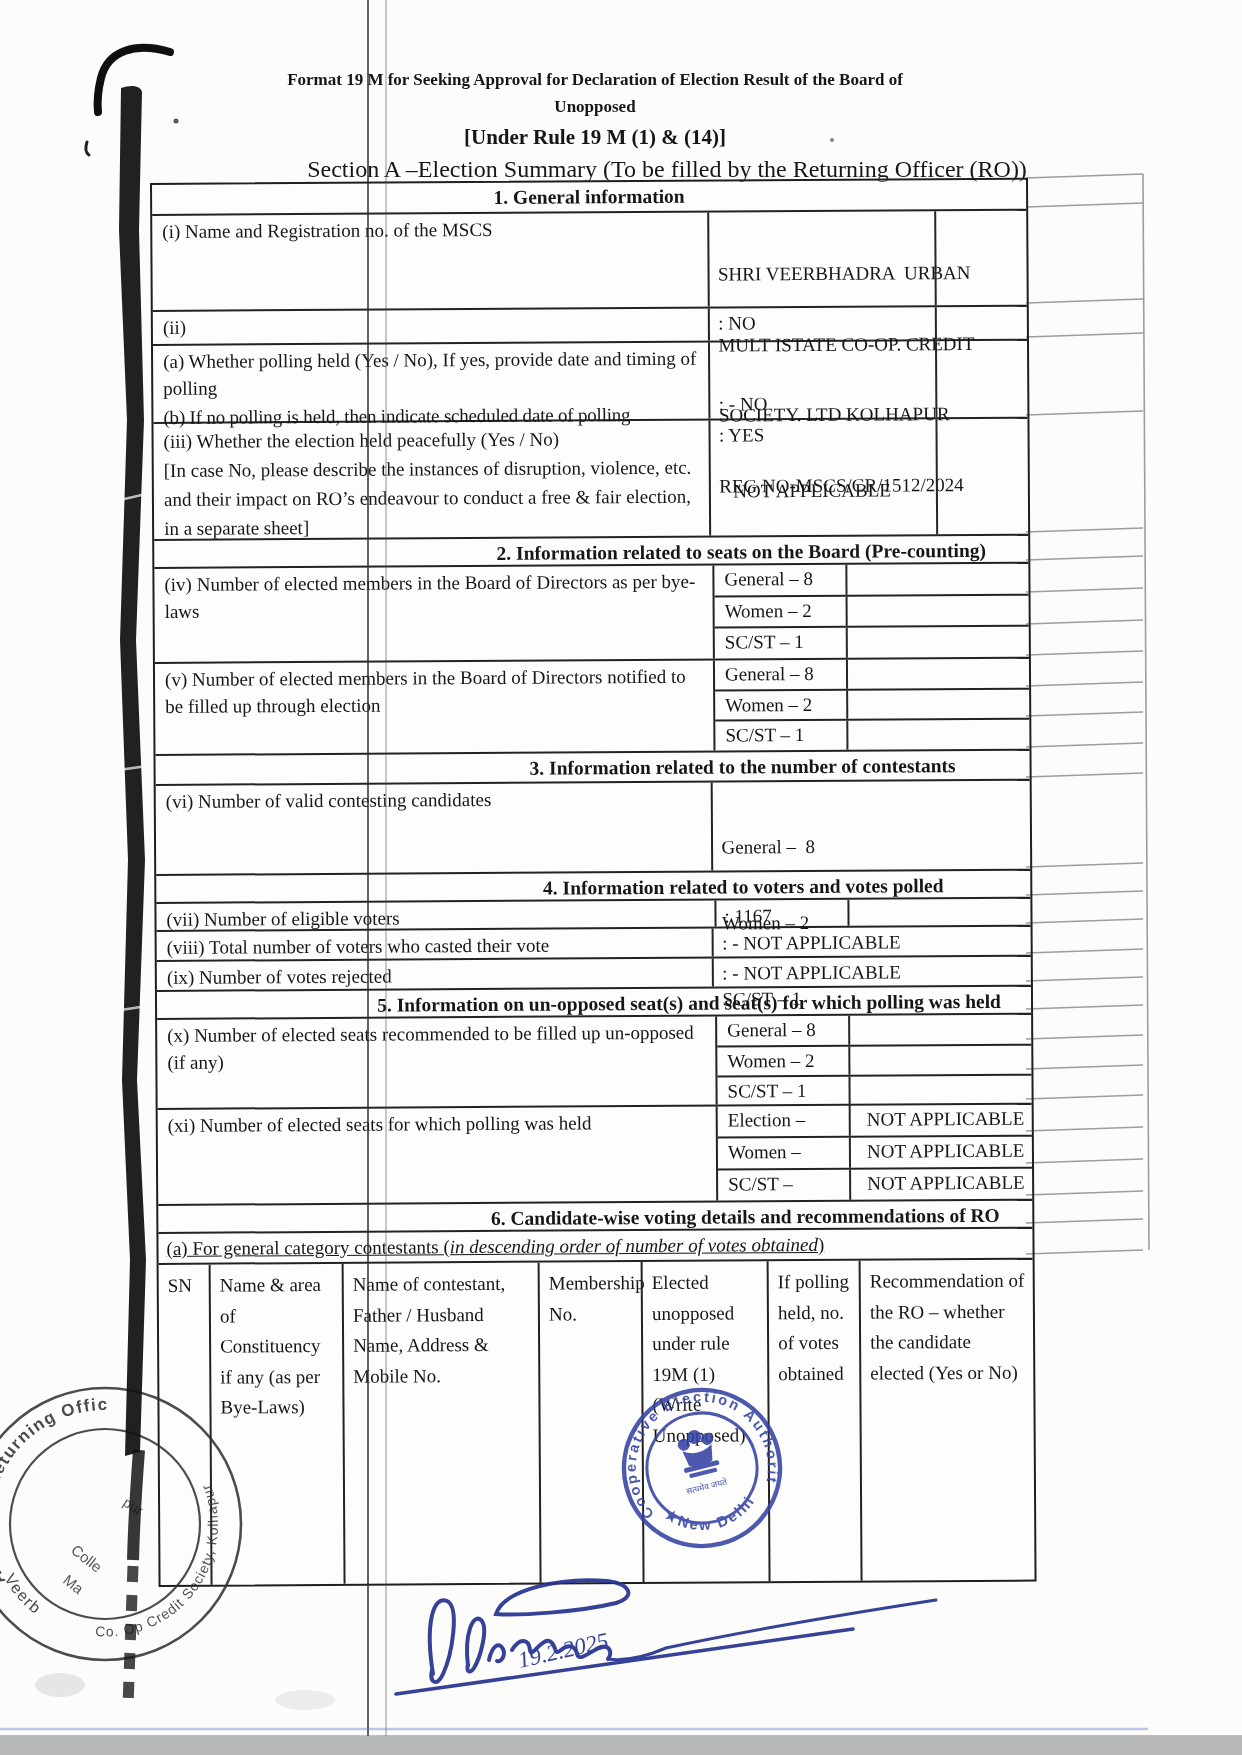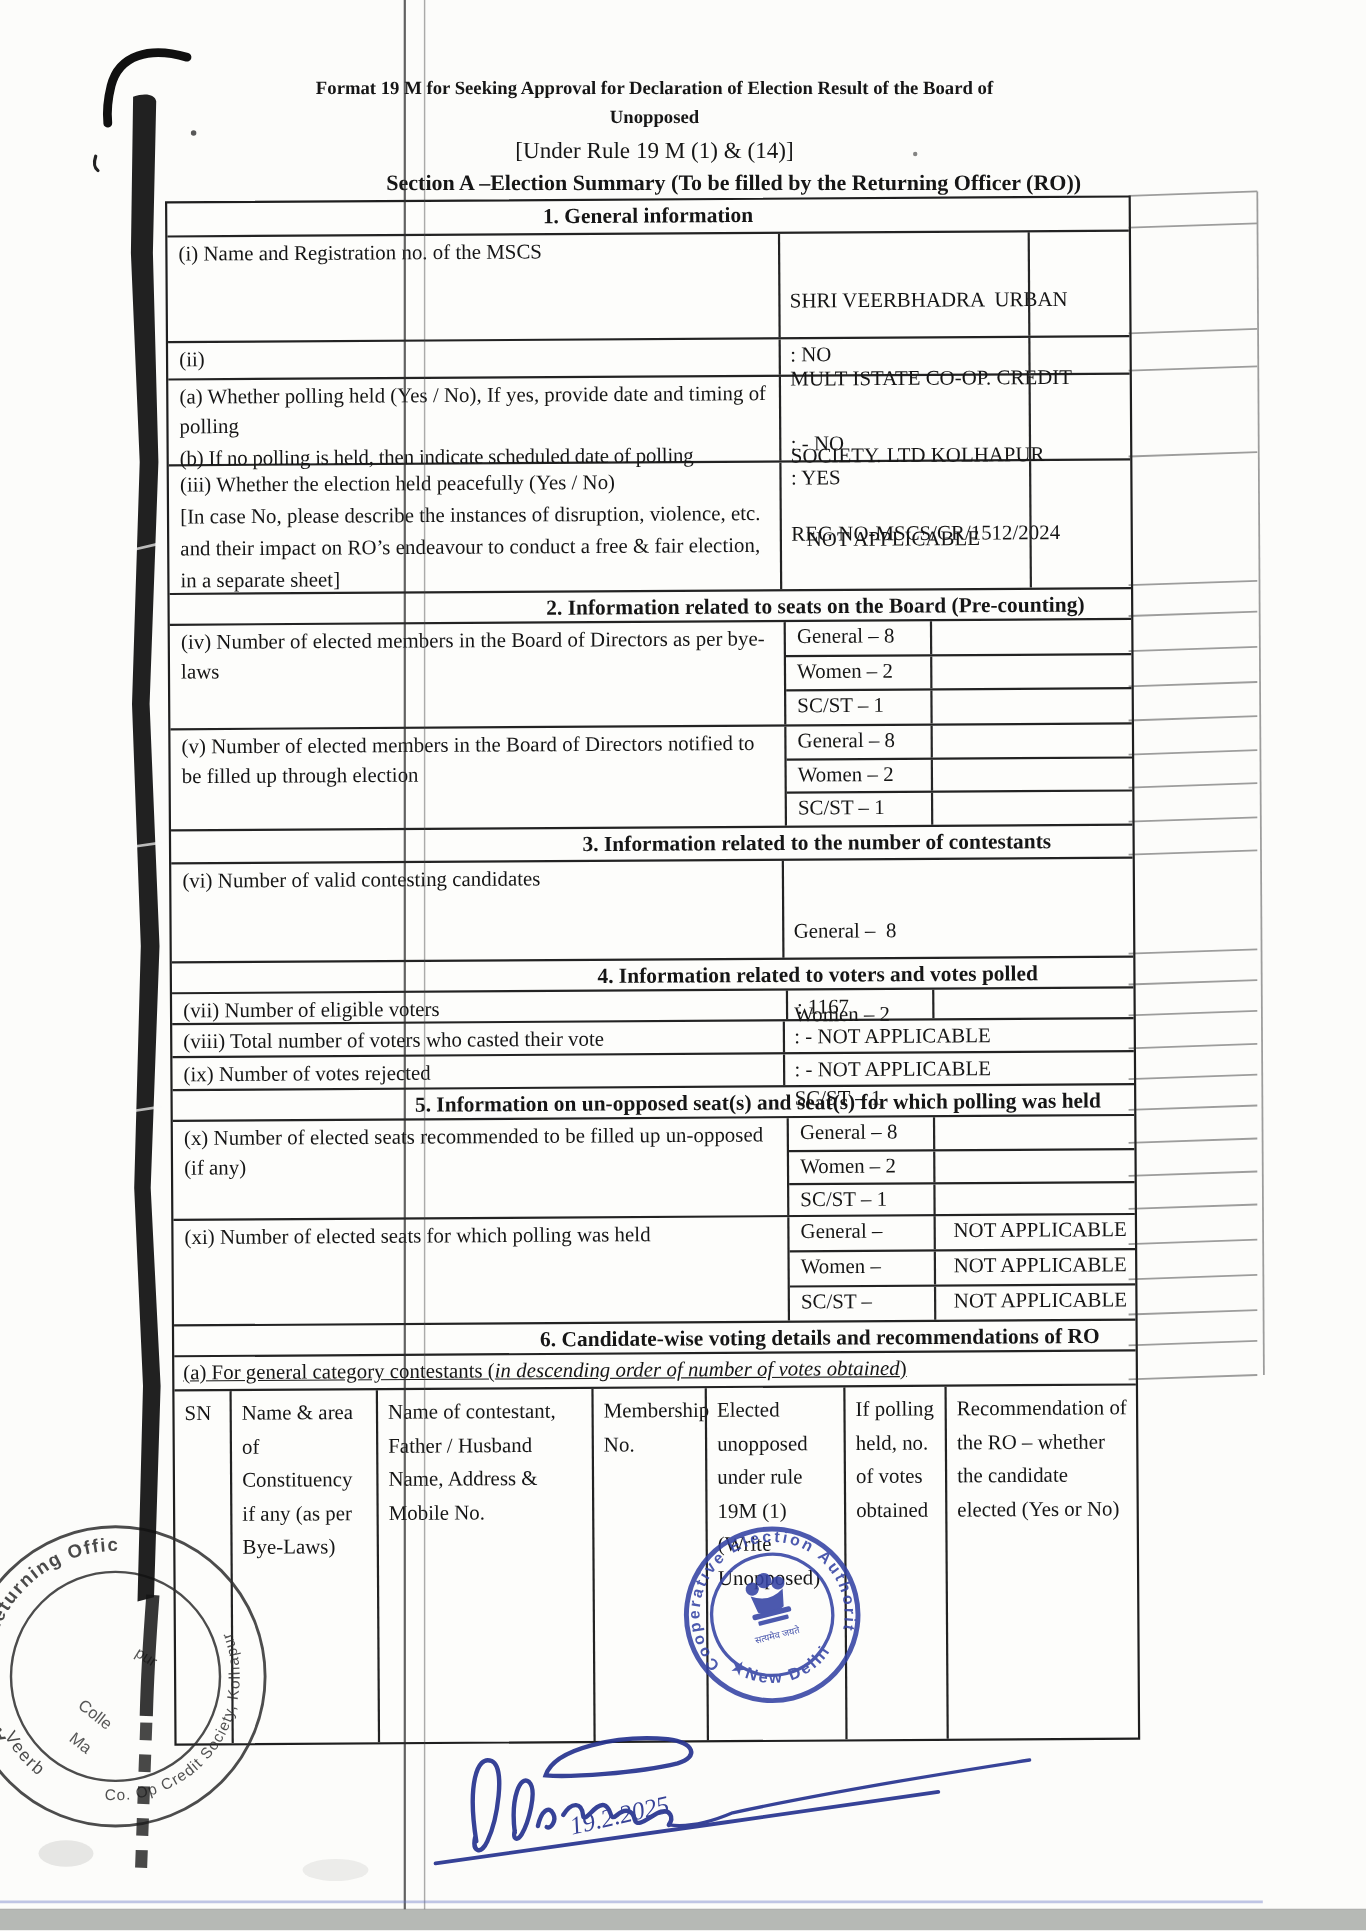--- a/index.html
+++ b/index.html
@@ -3,22 +3,22 @@
 <meta charset="utf-8">
 <style>
   * { box-sizing: border-box; margin: 0; padding: 0; }
   body { background: #e8e8e6; }
   .page { position: relative; width: 1242px; height: 1755px; background: #fcfcfa;
           font-family: "Liberation Serif", serif; color: #161616; overflow: hidden; }
 
   
   .titleblock { position: absolute; left: 155px; top: 66px; width: 880px; text-align: center; }
   .t1 { font-weight: bold; font-size: 17px; line-height: 27px; }
-  .t2 { font-weight: normal; font-size: 21px; margin-top: 5px; }
-  .t3 { font-weight: bold; font-size: 20px; margin-top: 6px; transform: translateX(72px); }
+  .t2 { font-weight: bold; font-size: 21px; margin-top: 5px; }
+  .t3 { font-weight: normal; font-size: 24px; margin-top: 6px; transform: translateX(72px); }
 
   
   .ft { position: absolute; left: 150px; top: 183px; width: 878px;
         border: 2.2px solid #1f1f1f; font-size: 19px; line-height: 26.5px;
         transform: rotate(-0.35deg); transform-origin: left top; background: rgba(255,255,255,0.25); }
   .r { display: flex; overflow: visible; }
   .r + .r { border-top: 2.2px solid #232323; }
   .sectext { flex: 1; text-align: center; font-weight: bold; font-size: 19.5px;
              white-space: nowrap; padding-top: 2px; }
   .shifted { padding-left: 300px; }
@@ -191,21 +191,21 @@
             <div class="sv">SC/ST – 1</div>
             <div class="se"></div>
           </div>
       </div>
     </div>
 
     <div class="r" style="height:96px">
       <div class="cl">(xi) Number of elected seats for which polling was held</div>
       <div class="stack">
         <div class="srow">
-            <div class="sv">General –</div>
+            <div class="sv">Election –</div>
             <div class="se sev">NOT APPLICABLE</div>
           </div>
         <div class="srow">
             <div class="sv">Women –</div>
             <div class="se sev">NOT APPLICABLE</div>
           </div>
         <div class="srow">
             <div class="sv">SC/ST –</div>
             <div class="se sev">NOT APPLICABLE</div>
           </div>

